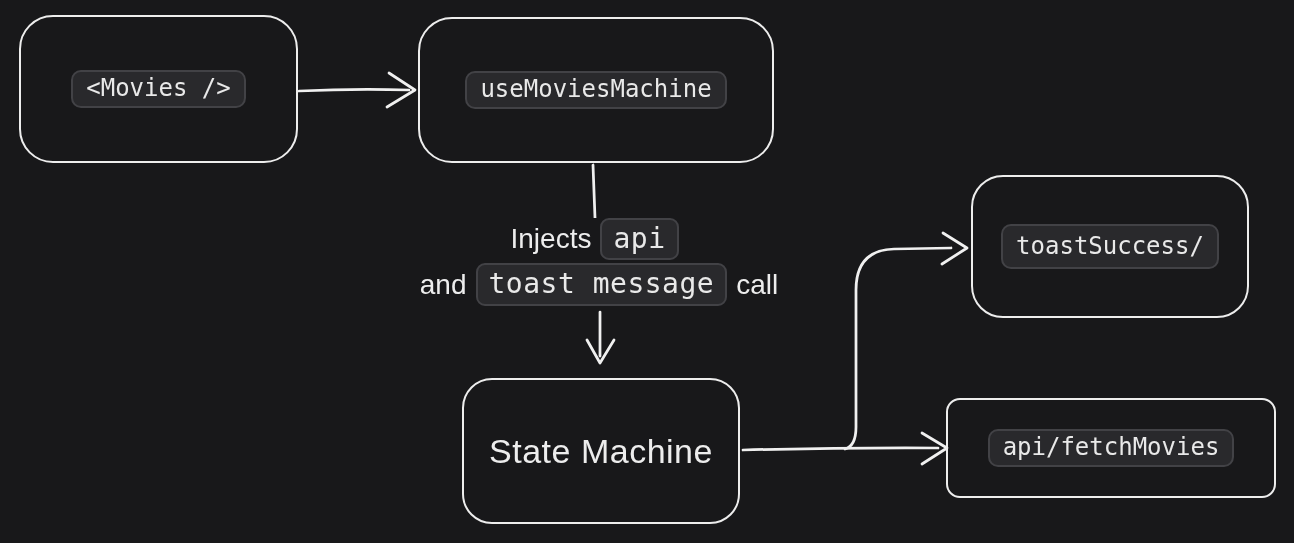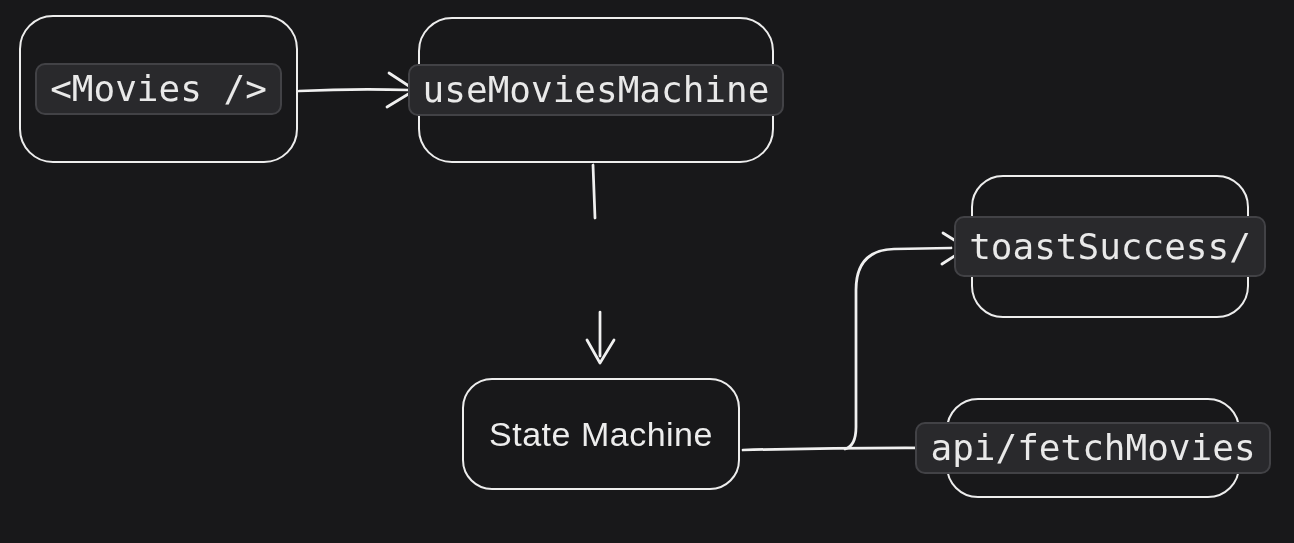--- a/index.html
+++ b/index.html
@@ -39,21 +39,21 @@
     display: flex;
     align-items: center;
     justify-content: center;
   }
   .pill {
     background: var(--pill-bg);
     border: 2px solid var(--pill-border);
     border-radius: 10px;
     color: var(--code-text);
     font-family: "DejaVu Sans Mono", monospace;
-    font-size: 36px;
+    font-size: 24px;
     line-height: 1.3;
     padding: 1px 13px;
     white-space: pre;
   }
   .pill.two-line {
     display: flex;
     flex-direction: column;
     align-items: center;
     padding: 3px 13px;
     line-height: 1.42;
@@ -83,23 +83,23 @@
     font-size: 28px;
     padding: 1px 11px;
     margin: 0 9px;
     border-radius: 9px;
     letter-spacing: 0.5px;
   }
 
   
   #node-movies  { left: 19px;  top: 15px;  width: 279px; height: 148px; border-radius: 34px; }
   #node-hook    { left: 418px; top: 17px;  width: 356px; height: 146px; border-radius: 34px; }
-  #node-state   { left: 462px; top: 378px; width: 278px; height: 112px; border-radius: 30px; }
+  #node-state   { left: 462px; top: 378px; width: 278px; height: 146px; border-radius: 30px; }
   #node-toast   { left: 971px; top: 175px; width: 278px; height: 143px; border-radius: 32px; }
-  #node-api     { left: 946px; top: 398px; width: 294px; height: 100px; border-radius: 32px; }
+  #node-api     { left: 946px; top: 398px; width: 330px; height: 100px; border-radius: 14px; }
 </style>
 </head>
 <body>
 
 <div class="canvas">
 
   <svg class="arrows" viewBox="0 0 1294 543">
     <g>
       <path d="M 299 91 Q 354 88.5 409 90"></path>
       <path d="M 389 73 L 415 90 L 387 107"></path>
@@ -134,14 +134,25 @@
   <div class="node" id="node-toast">
     <span class="pill two-line">
       <span>toastSuccess/</span>
     </span>
   </div>
 
   <div class="node" id="node-api">
     <span class="pill">api/fetchMovies</span>
   </div>
 
+  <div class="edge-label">
+    <div class="label-row">
+      <span>Injects</span>
+      <span class="pill small">api</span>
+    </div>
+    <div class="label-row">
+      <span>and</span>
+      <span class="pill small">toast message</span>
+      <span>call</span>
+    </div>
+  </div>
 
 </div>
 
 </body></html>

